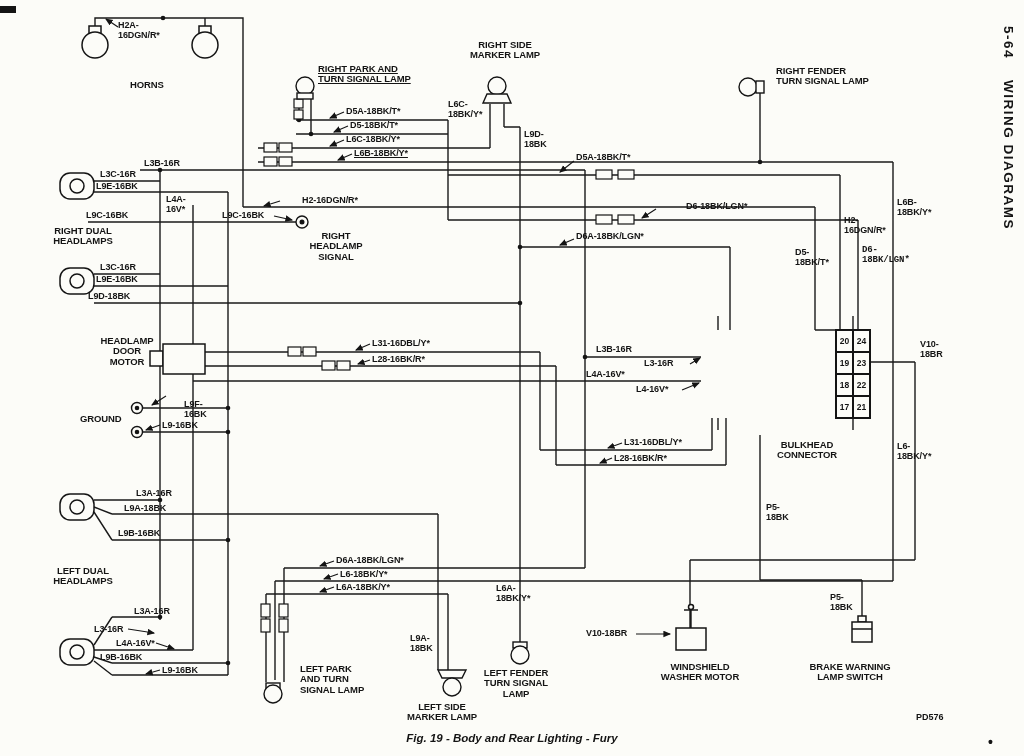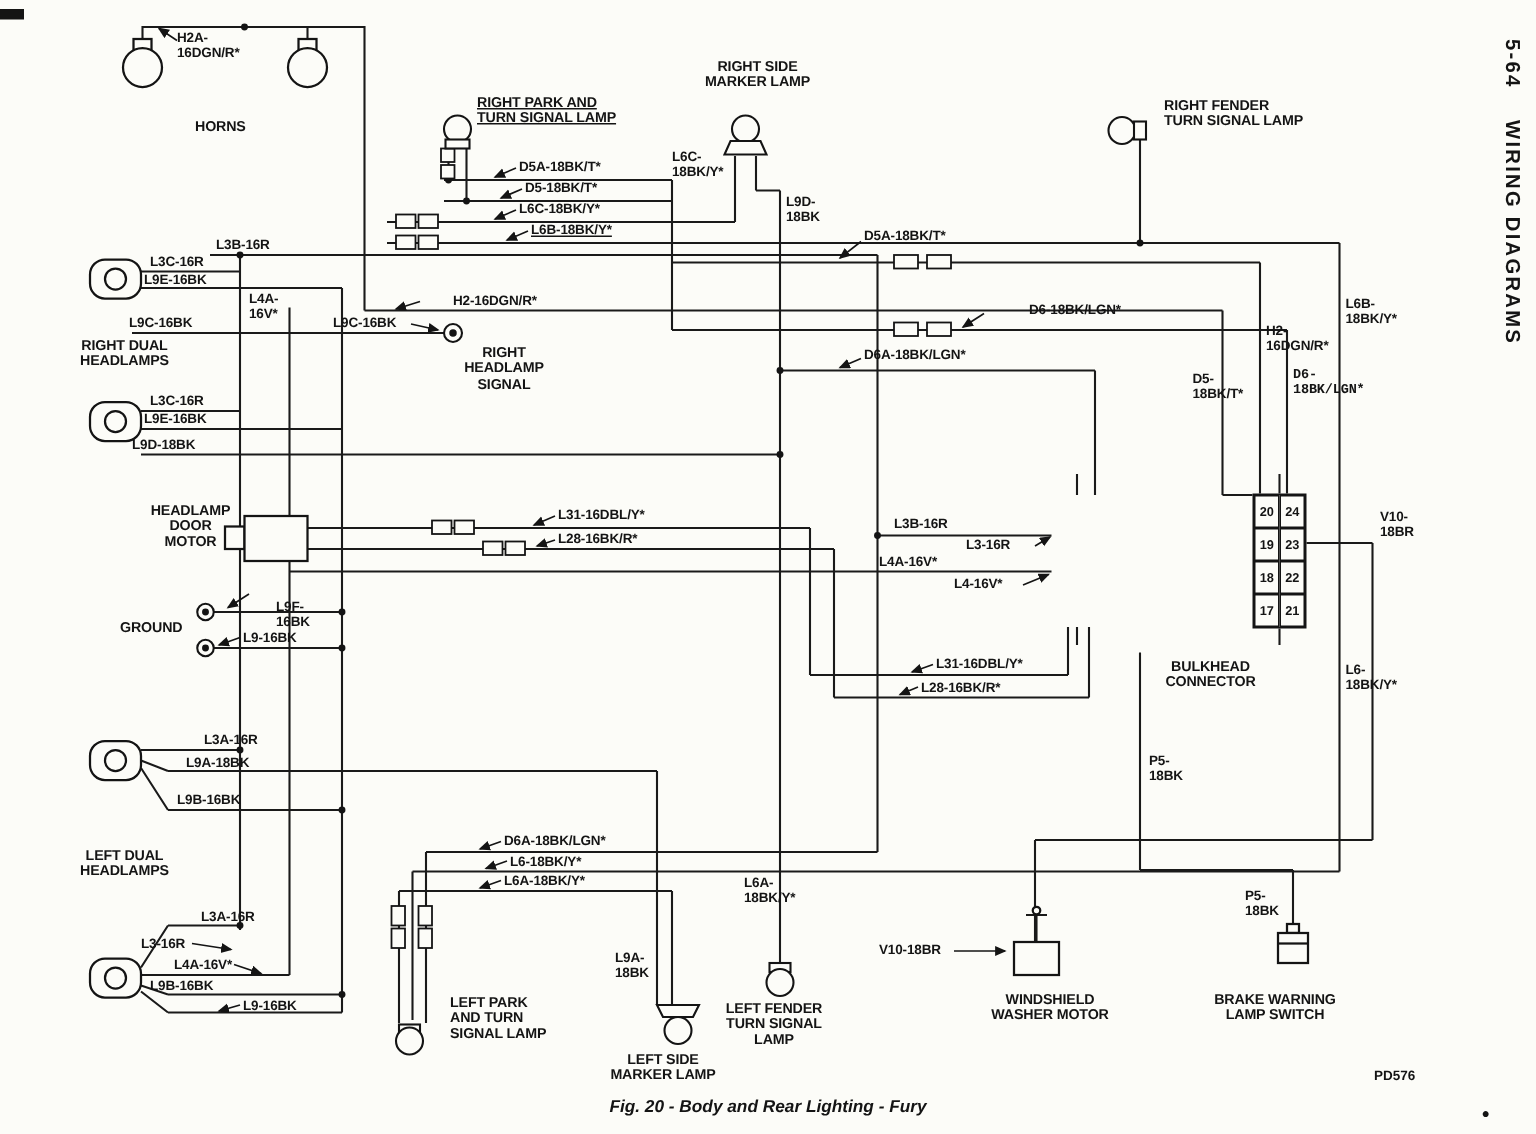--- a/index.html
+++ b/index.html
@@ -318,17 +318,17 @@
   <div class="wl" style="left:162px;top:666px;">L9-16BK</div>
   <div class="wl" style="left:452px;top:584px;margin-left:44px;">L6A-
 18BK/Y*</div>
   <div class="wl" style="left:410px;top:634px;">L9A-
 18BK</div>
   <div class="wl" style="left:586px;top:629px;">V10-18BR</div>
   <div class="wl" style="left:830px;top:593px;">P5-
 18BK</div>
 
   <div class="sideheader">5-64    WIRING DIAGRAMS</div>
-  <div class="caption">Fig. 20 - Body and Rear Lighting - Fury</div>
+  <div class="caption">Fig. 19 - Body and Rear Lighting - Fury</div>
   <div class="pd">PD576</div>
   <div class="bullet">•</div>
 
 </div>
 
 </body></html>

